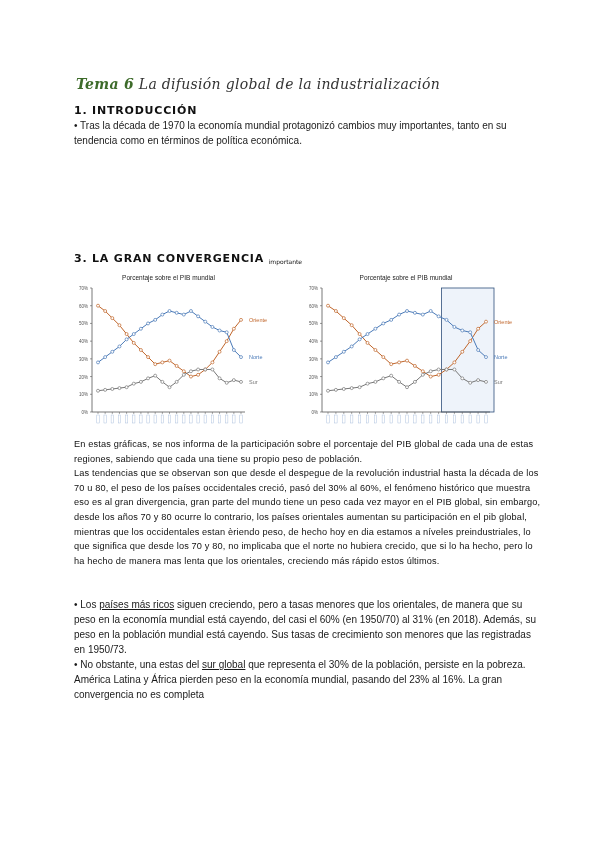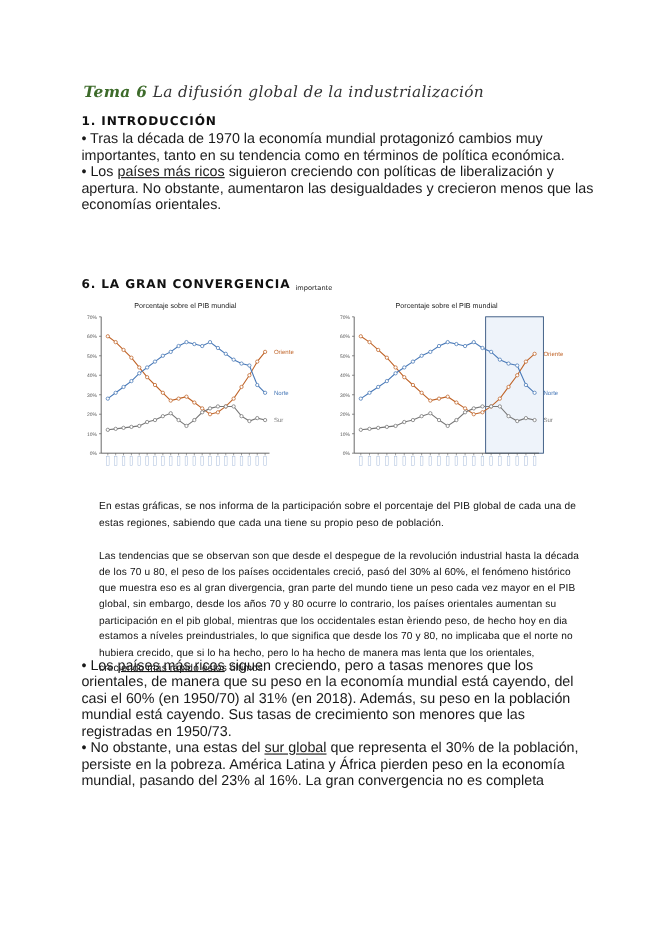--- a/index.html
+++ b/index.html
@@ -1,45 +1,44 @@
 <!DOCTYPE html>
 <html><head>
 <meta charset="utf-8">
 <style>
   html, body { margin: 0; padding: 0; background: #ffffff; }
   body { width: 600px; height: 848px; position: relative; overflow: hidden; font-family: "Liberation Sans", sans-serif; color: #1a1a1a; }
   .title { position: absolute; top: 76px; left: 0; width: 516px; text-align: center; font-family: "DejaVu Serif", serif; font-style: italic; font-size: 14px; color: #333; letter-spacing: 0.3px; }
   .title .tema { color: #3d6b2a; font-weight: bold; }
   .h1 { position: absolute; left: 74px; font-family: "DejaVu Sans", sans-serif; font-weight: bold; font-size: 11px; letter-spacing: 0.8px; color: #111; }
   .h1 .small { font-size: 6px; font-weight: normal; letter-spacing: 0; vertical-align: -2px; }
-  .para { position: absolute; left: 74px; width: 470px; font-size: 13px; line-height: 15px; color: #1a1a1a; }
+  .para { position: absolute; left: 74px; width: 470px; font-size: 10px; line-height: 15px; color: #1a1a1a; }
   .para p { margin: 0; }
   .para u { text-decoration: underline; }
   .para2 { position: absolute; left: 74px; width: 470px; font-size: 9.2px; line-height: 14.6px; letter-spacing: 0.15px; color: #111; }
-  .para2 p { margin: 16px; }
+  .para2 p { margin: 0; }
   .chart { position: absolute; }
   .chart svg text { font-family: "Liberation Sans", sans-serif; }
 </style>
 </head>
 <body>
 
 <div class="title">
   <span class="tema">Tema 6</span>
   <span>La difusión global de la industrialización</span>
 </div>
 
 <div class="h1" style="top:104px;text-align:right;">1. INTRODUCCIÓN</div>
 
 <div class="para" style="top:118px;" id="s1">
     <p><span>• Tras la década de 1970 la economía mundial protagonizó cambios muy importantes, tanto en su tendencia como en términos de política económica.</span></p>
-    <p><span>• Los </span><u>países más ricos</u><span> siguieron creciendo con políticas de liberalización y apertura. No obstante, aumentaron las desigualdades y crecieron menos que las economías orientales.</span></p>
   </div>
 
 <div class="h1" style="top:252px;">
-  <span>6. LA GRAN CONVERGENCIA</span>
+  <span>3. LA GRAN CONVERGENCIA</span>
   <span class="small">importante</span>
 </div>
 
 <div class="chart" style="left:68px; top:268px; width:225px; height:160px;">
   <svg id="chart0" width="225" height="160">
       <text x="100.5" y="12" font-size="6.5" text-anchor="middle" fill="#222">Porcentaje sobre el PIB mundial</text>
       <line x1="24" y1="20" x2="24" y2="144" stroke="#555" stroke-width="0.8"></line>
       <line x1="24" y1="144" x2="177" y2="144" stroke="#555" stroke-width="0.8"></line>
       <line x1="22" y1="144" x2="24" y2="144" stroke="#555" stroke-width="0.6"></line>
       <text x="20" y="146" font-size="4.5" text-anchor="end" fill="#555">0%</text>

